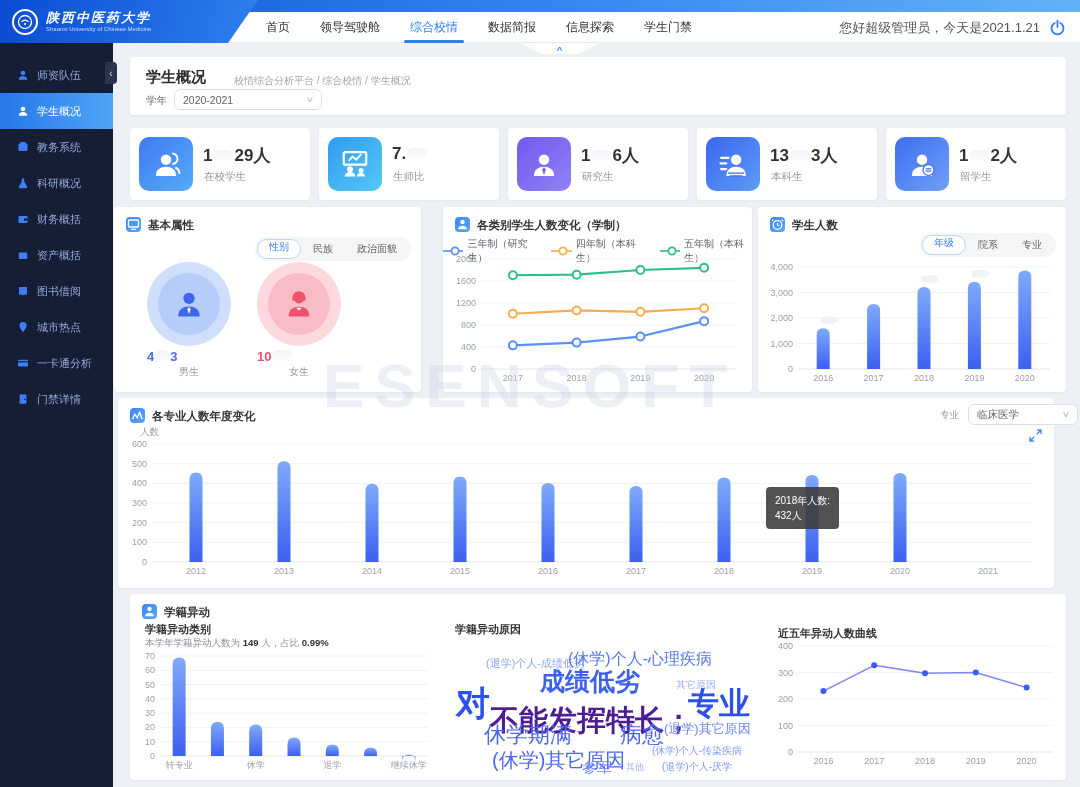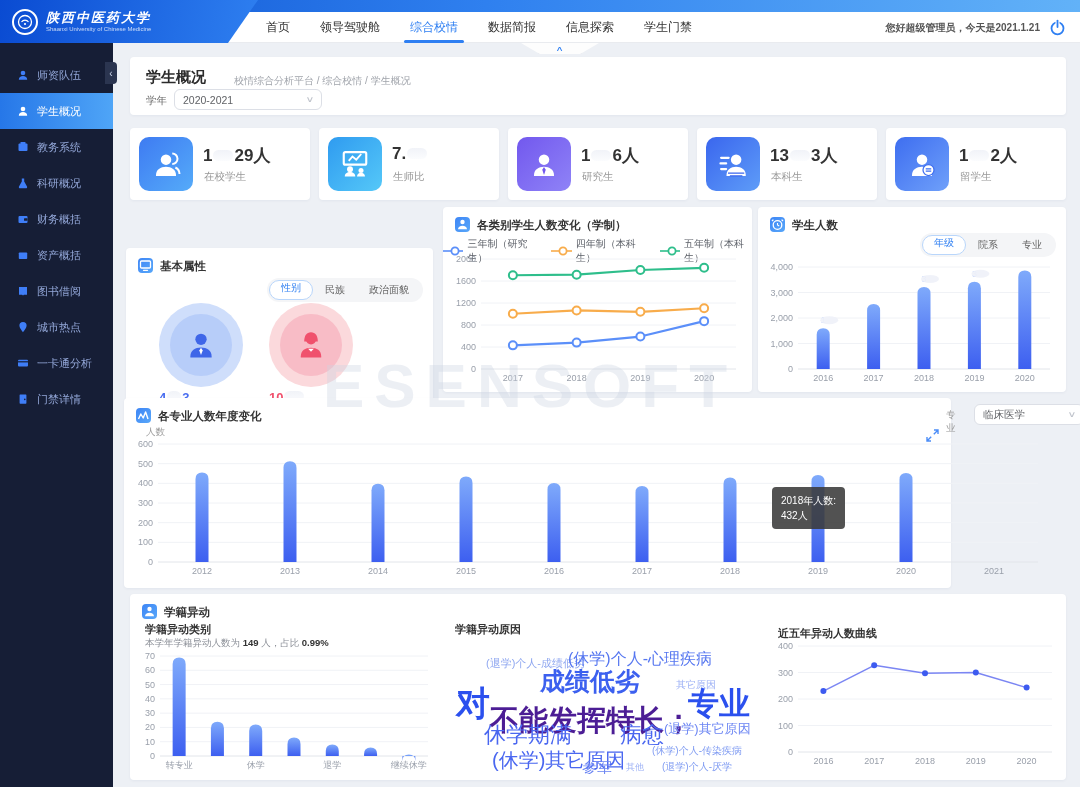--- a/index.html
+++ b/index.html
@@ -11,21 +11,21 @@
   .logoblock{position:absolute;left:0;top:0;width:258px;height:43px;background:linear-gradient(100deg,#0a4bd2,#2e7ff0);clip-path:polygon(0 0,258px 0,228px 43px,0 43px);display:flex;align-items:center;padding-left:12px;}
   .emblem{width:26px;height:26px;border-radius:50%;border:2px solid #fff;display:flex;align-items:center;justify-content:center;flex:none;}
   .emblem svg{display:block;}
   .brandtxt{margin-left:8px;line-height:1.1;}
   .brandtxt .cn{color:#fff;font-size:13px;font-weight:bold;font-style:italic;letter-spacing:2px;}
   .brandtxt .en{color:rgba(255,255,255,.75);font-size:6.5px;transform:scale(.92);transform-origin:left;}
   .topnav{position:absolute;left:266px;top:12px;height:31px;display:flex;align-items:center;gap:30px;}
   .nav-item{font-size:12px;color:#333;height:31px;line-height:31px;position:relative;cursor:pointer;white-space:nowrap;}
   .nav-item.active{color:#2e7ff2;}
   .nav-item.active::after{content:"";position:absolute;left:-6px;right:-6px;bottom:0;height:3px;border-radius:2px;background:#2e7ff2;}
-  .greet{position:absolute;right:40px;top:12px;height:31px;line-height:31px;font-size:10px;color:#555;font-weight:bold;}
+  .greet{position:absolute;right:40px;top:12px;height:31px;line-height:31px;font-size:13px;color:#555;}
   .power{position:absolute;right:14px;top:19px;width:17px;height:17px;cursor:pointer;}
   .chevtab{position:absolute;left:521px;top:43px;width:78px;height:11px;background:#fdfdfd;clip-path:polygon(0 0,100% 0,76% 100%,24% 100%);box-shadow:0 2px 3px rgba(0,0,0,.12);z-index:29;display:flex;align-items:center;justify-content:center;cursor:pointer;}
   .chevtab span{font-size:7px;color:#2e7ff2;line-height:1;transform:scaleX(1.6);}
   
   .sidebar{position:absolute;left:0;top:43px;width:113px;height:744px;background:#161e36;z-index:20;padding-top:14px;}
   .side-item{height:36px;display:flex;align-items:center;padding-left:17px;font-size:11px;color:#93a7d8;cursor:pointer;white-space:nowrap;}
   .side-item .sic{width:12px;height:12px;margin-right:8px;flex:none;}
   .side-item .sic svg{display:block;}
   .side-item.active{background:linear-gradient(90deg,#2677e8,#4fa5f7);color:#fff;}
   .side-collapse{position:absolute;left:105px;top:62px;width:12px;height:22px;background:#2b3550;border-radius:0 4px 4px 0;color:#cfd8ee;font-size:10px;display:flex;align-items:center;justify-content:center;z-index:21;cursor:pointer;}
@@ -48,32 +48,32 @@
   .stat .lb{position:absolute;left:74px;top:42px;font-size:10.5px;color:#999;}
   .smudge{display:inline-block;width:20px;height:11px;margin:0 1px;border-radius:7px;background:linear-gradient(#f1f3f8,#fbfcfe);vertical-align:baseline;}
   .smudge.sm{width:14px;}
   
   .ptitle-ic{position:absolute;left:12px;top:10px;width:15px;height:15px;border-radius:4px;background:linear-gradient(135deg,#3e86f6,#58a7f9);display:flex;align-items:center;justify-content:center;}
   .ptitle{position:absolute;left:34px;top:11px;font-size:11.5px;font-weight:bold;color:#333;}
   .tabs{position:absolute;display:flex;background:#f4f5f7;border-radius:13px;padding:2px;}
   .tab{font-size:10px;color:#666;padding:3px 12px;border-radius:11px;cursor:pointer;white-space:nowrap;}
   .tab.active{background:#fff;color:#2e7ff2;border:1px solid #b9d6fb;padding:0 11px;}
   
-  .p1{left:126px;top:207px;width:307px;height:185px;margin-top:41px;}
+  .p1{left:114px;top:207px;width:307px;height:185px;}
   .p2{left:443px;top:207px;width:309px;height:185px;}
   .p3{left:758px;top:207px;width:308px;height:185px;}
   .gcircle{position:absolute;width:84px;height:84px;border-radius:50%;display:flex;align-items:center;justify-content:center;}
   .gcircle .inner{width:62px;height:62px;border-radius:50%;display:flex;align-items:center;justify-content:center;}
   .gc-val{position:absolute;width:84px;font-size:13px;font-weight:bold;}
   .gc-lb{position:absolute;width:84px;text-align:center;font-size:10px;color:#999;}
   .legend{position:absolute;left:0;top:30px;width:100%;display:flex;justify-content:center;gap:16px;}
   .lg-item{display:flex;align-items:center;gap:4px;font-size:10px;color:#5a5e66;}
   .chartbox{position:absolute;}
   
-  .s3{left:124px;top:398px;width:827px;height:190px;}
+  .s3{left:118px;top:398px;width:936px;height:190px;}
   .ylab{position:absolute;font-size:9.5px;color:#999;}
   .expand{position:absolute;right:12px;top:30px;width:13px;height:13px;cursor:pointer;}
   .tooltip{position:absolute;left:648px;top:89px;background:rgba(58,58,58,.88);border-radius:4px;padding:6px 9px;color:#fff;font-size:10px;line-height:1.5;z-index:5;white-space:nowrap;}
   
   .s4{left:130px;top:594px;width:936px;height:186px;}
   .sub-t{position:absolute;font-size:11px;font-weight:bold;color:#333;}
   .sub-desc{position:absolute;font-size:9.5px;color:#8a8e96;}
   .sub-desc b{color:#333;}
   .cloud{position:absolute;left:320px;top:40px;width:310px;height:140px;overflow:hidden;}
   .cloud span{position:absolute;white-space:nowrap;line-height:1;}

